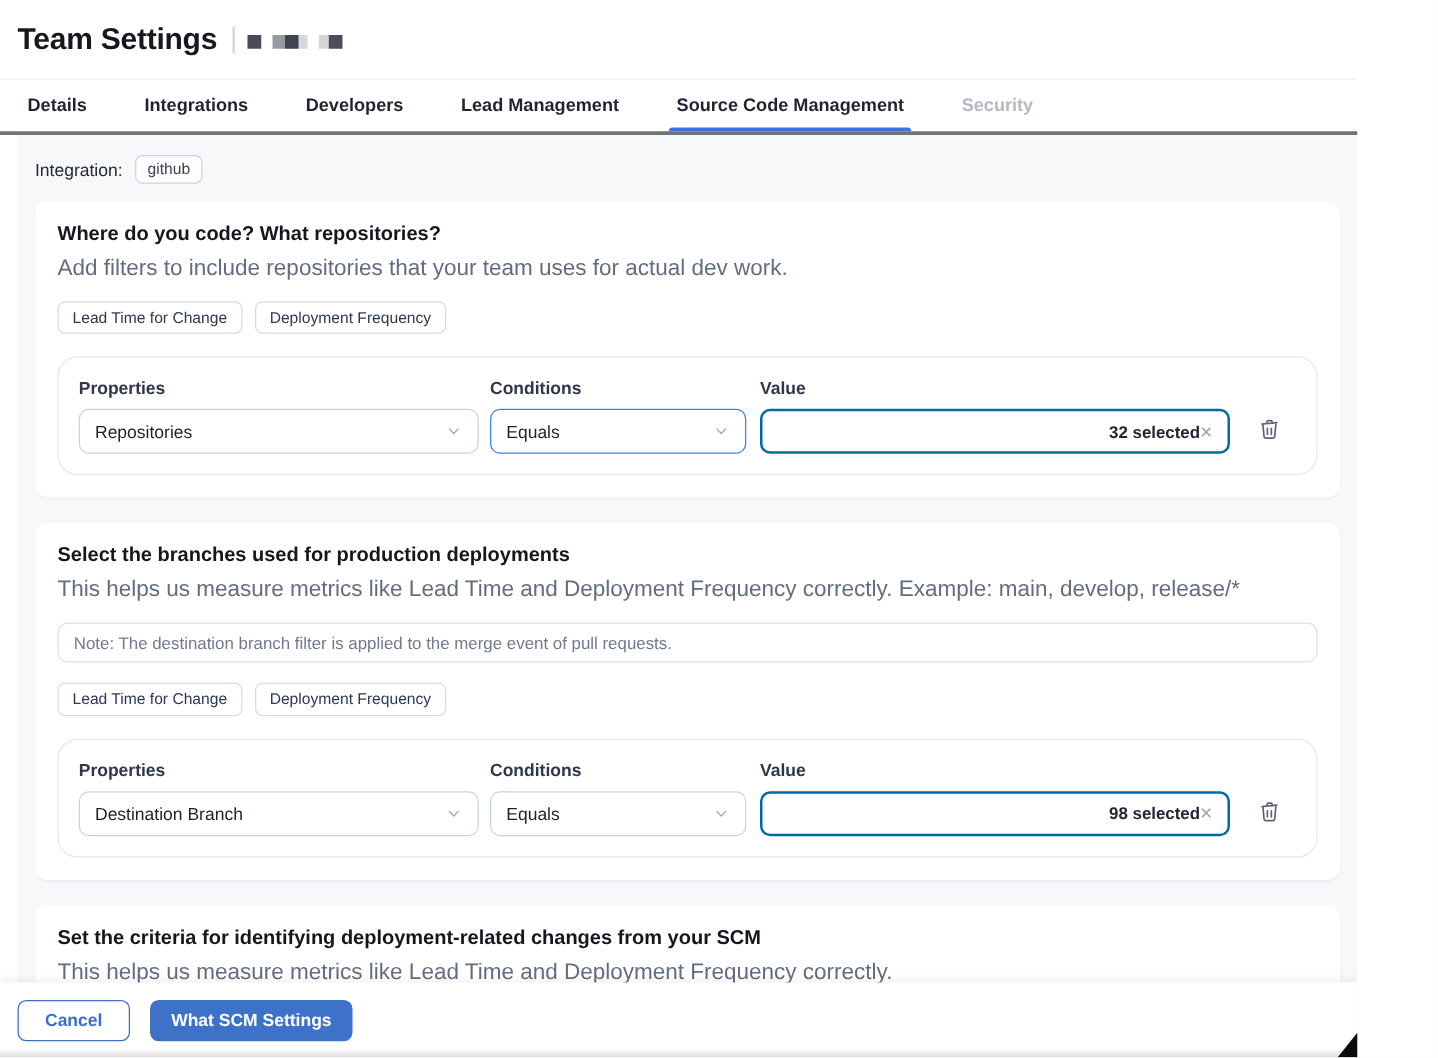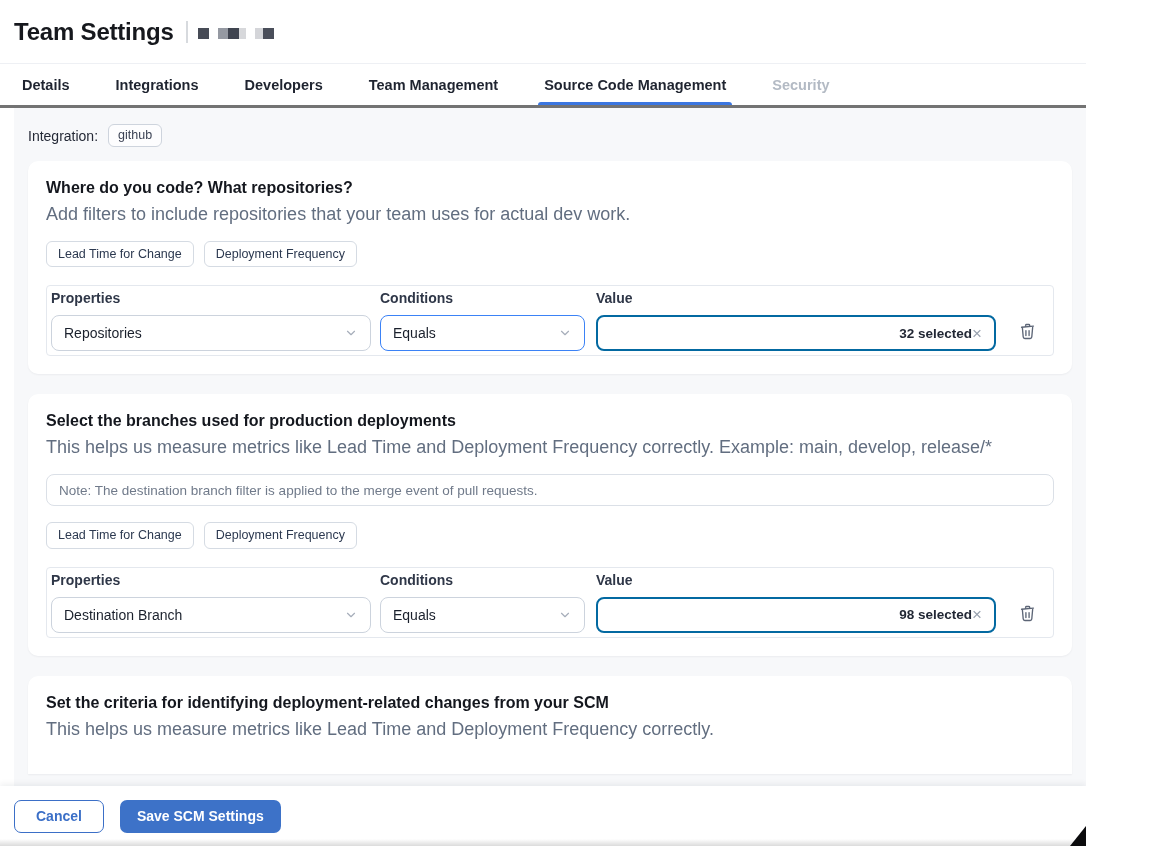--- a/index.html
+++ b/index.html
@@ -35,21 +35,21 @@
   .card { background: #ffffff; border-radius: 10px; box-shadow: 0 1px 2px rgba(16,24,40,0.05); padding: 18px; margin-bottom: 20px; }
   .card-title { font-size: 16px; font-weight: 700; color: #14171e; margin-bottom: 7px; }
   .card-subtitle { font-size: 18px; color: #626e80; margin-bottom: 16px; }
 
   .note-input { width: 100%; height: 32px; border: 1px solid #dbe0e7; border-radius: 8px; background: #ffffff; color: #707a8a; font-size: 13.5px; font-family: "Liberation Sans", sans-serif; padding: 0 12px; margin-bottom: 16px; outline: none; }
   .note-input::placeholder { color: #707a8a; opacity: 1; }
 
   .chip-row { display: flex; gap: 10px; margin-bottom: 18px; }
   .chip { background: #ffffff; border: 1px solid #d5dbe3; border-radius: 6px; padding: 4px 11px; font-size: 12.5px; color: #2c3950; line-height: 1.3; }
 
-  .filter-box { border: 1px solid #e4e8ee; border-radius: 4px; padding: 4px; display: flex; gap: 9px; align-items: flex-end; }
+  .filter-box { border: 1px solid #e4e8ee; border-radius: 16px; padding: 16px; display: flex; gap: 9px; align-items: flex-end; }
   .filter-col { display: flex; flex-direction: column; }
   .filter-col.col-prop { width: 320px; }
   .filter-col.col-cond { width: 205px; }
   .filter-col.col-val  { flex: 1; margin-left: 2px; }
   .filter-label { font-size: 14px; font-weight: 700; color: #2f3748; margin-bottom: 9px; }
 
   .select { height: 36px; border: 1px solid #ccd3dd; border-radius: 8px; background: #fff; display: flex; align-items: center; justify-content: space-between; padding: 0 12px; font-size: 14px; color: #1a202c; cursor: pointer; text-align: center; }
   .select.focused { border: 1.5px solid #3b82f6; }
   .chev { display: flex; align-items: center; }
 
@@ -91,21 +91,21 @@
           <i style="width:8px;height:11px;background:#d4d5d9"></i>
           <i style="width:11px;height:11px;background:#4a4e5a"></i>
         </span>
     </div>
   </div>
 
   <div class="tabbar">
     <div class="tab">Details</div>
     <div class="tab">Integrations</div>
     <div class="tab">Developers</div>
-    <div class="tab">Team Management</div>
+    <div class="tab">Lead Management</div>
     <div class="tab active">Source Code Management</div>
     <div class="tab disabled">Security</div>
   </div>
 
   <div class="main">
 
     <div class="integration-row">
       <span class="integration-label">Integration:</span>
       <span class="integration-badge">github</span>
     </div>
@@ -219,18 +219,18 @@
 
     <div class="card card-clipped">
       <div class="card-title">Set the criteria for identifying deployment-related changes from your SCM</div>
       <div class="card-subtitle">This helps us measure metrics like Lead Time and Deployment Frequency correctly.</div>
     </div>
 
   </div>
 
   <div class="footer">
     <button class="btn btn-cancel">Cancel</button>
-    <button class="btn btn-save">Save SCM Settings</button>
+    <button class="btn btn-save">What SCM Settings</button>
   </div>
 
   <div class="cursor-corner"></div>
 
 </div>
 
 </body></html>

